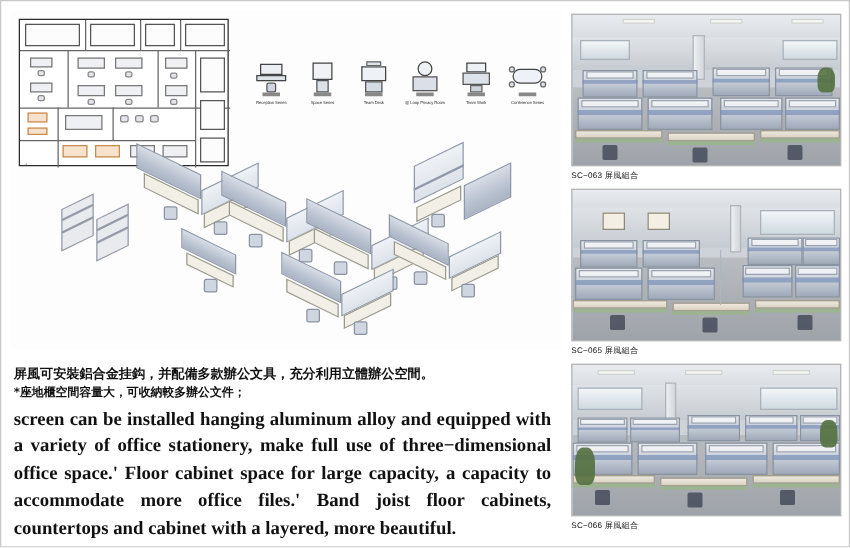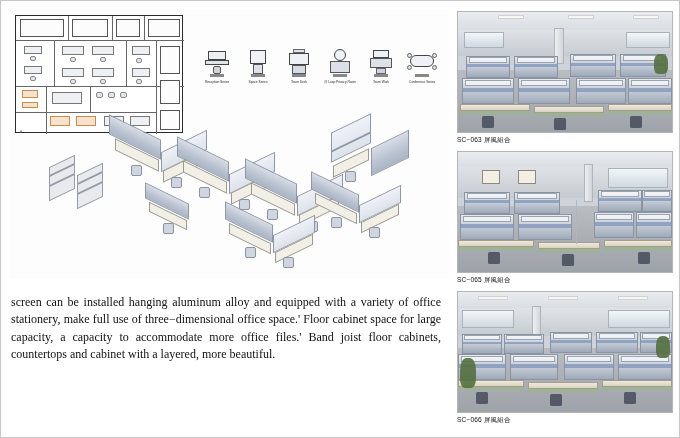--- a/index.html
+++ b/index.html
@@ -173,22 +173,22 @@
   .t-cn-sm {
     font-family: "DejaVu Sans", "Liberation Sans", sans-serif;
     font-size: 9.5px;
     font-weight: bold;
     color: #111;
     line-height: 1.5;
     margin: 0;
   }
   .t-en {
     font-family: "Liberation Serif", serif;
-    font-size: 12px;
-    font-weight: normal;
+    font-size: 15px;
+    font-weight: bold;
     color: #111;
     line-height: 1.45;
     margin: 3px 0 16px 0;
     text-align: justify;
     width: 430px;
   }
   
   .right-col {
     position: absolute;
     left: 456px;
@@ -510,20 +510,22 @@
           <div class="panel-face" style="left:0;top:0;width:44px;height:16px;transform:skewY(26deg);"></div>
           <div class="desk-top" style="left:4px;top:18px;width:38px;height:10px;transform:skewY(26deg);"></div>
           <div class="chair-iso" style="left:18px;top:30px;"></div>
         </div>
 
       </div>
 
     </div>
 
     <div class="text-block">
+      <p class="t-cn">屏風可安裝鋁合金挂鈎，并配備多款辦公文具，充分利用立體辦公空間。</p>
+      <p class="t-cn-sm">*座地櫃空間容量大，可收納較多辦公文件；</p>
       <p class="t-en">screen can be installed hanging aluminum alloy and equipped with a variety of office stationery, make full use of three−dimensional office space.' Floor cabinet space for large capacity, a capacity to accommodate more office files.' Band joist floor cabinets, countertops and cabinet with a layered, more beautiful.</p>
     </div>
 
   </div>
 
   <div class="right-col">
 
     <div class="photo-block" style="top:0;">
       <div class="photo">
         <div class="room-ceiling" style="height:24px;"></div>

